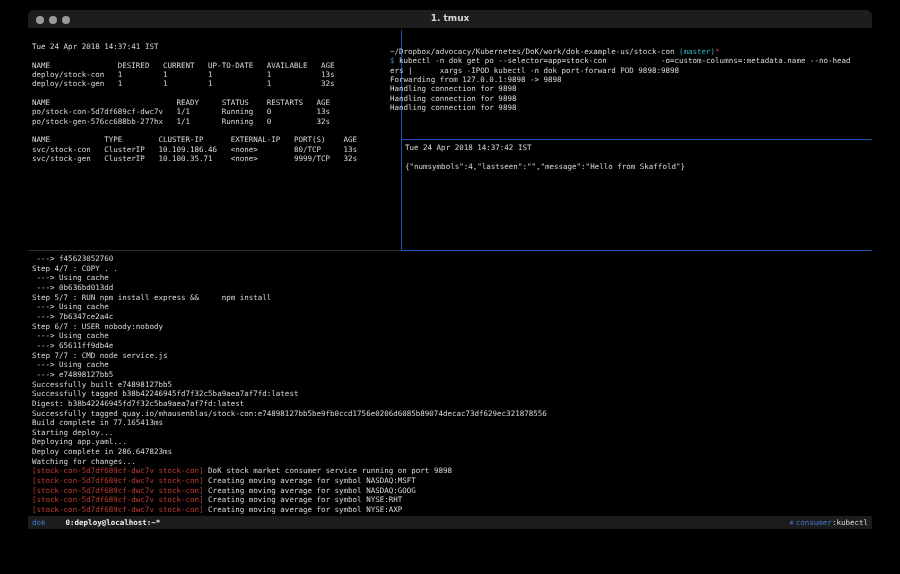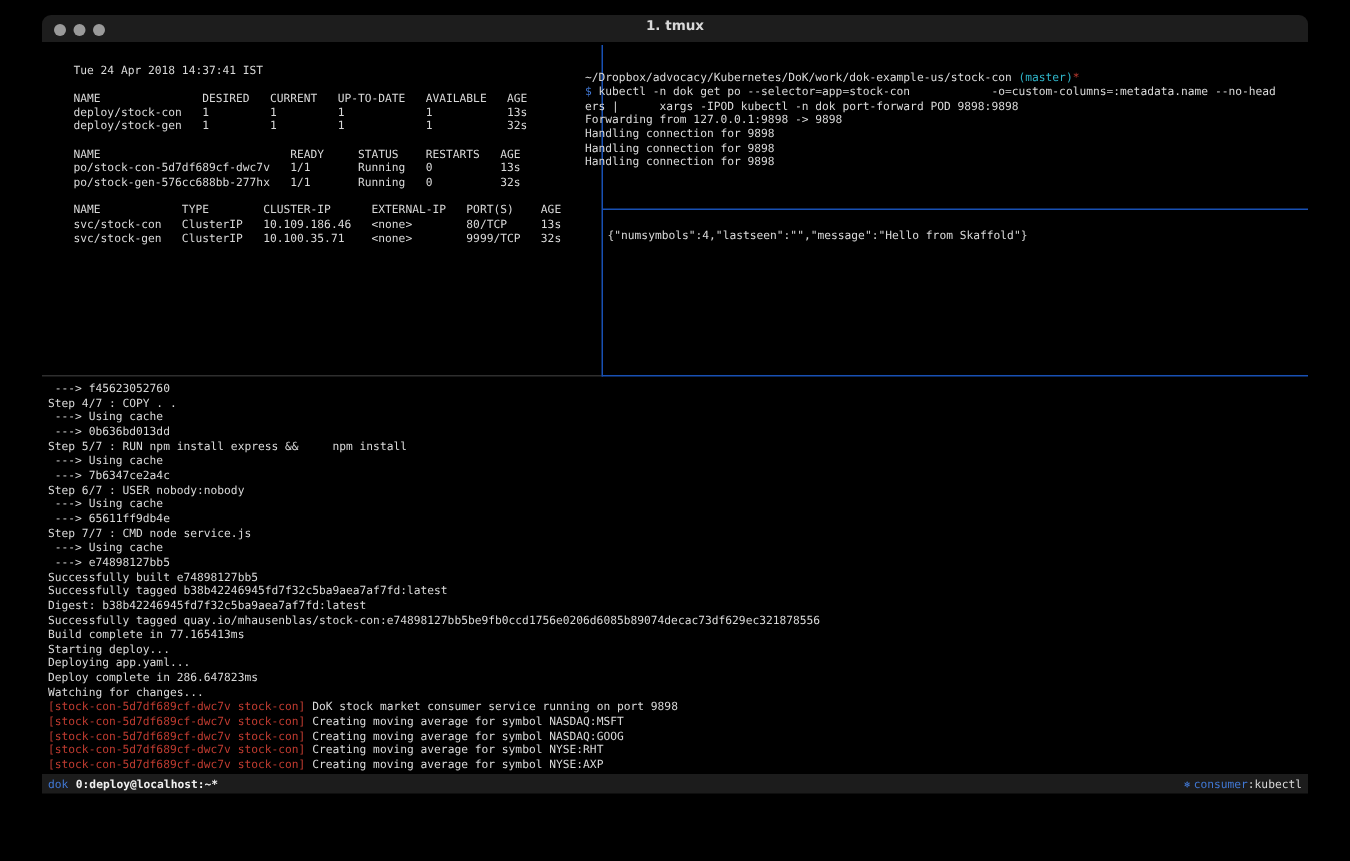--- a/index.html
+++ b/index.html
@@ -16,34 +16,34 @@
   .lights { position:absolute; left:8px; top:5.5px; display:flex; gap:5px; }
   .light { width:8px; height:8px; border-radius:50%; background:#9a9a9a; }
   .title { position:absolute; left:0; top:3px; width:100%; text-align:center;
            font-family:"DejaVu Sans", sans-serif; font-size:9px; font-weight:bold;
            color:#d8d8d8; }
 
   .pane { position:absolute; font-size:7.5px; line-height:9.35px; color:#d9d9d9;
           white-space:pre; overflow:hidden; }
   .tline { white-space:pre; }
 
-  #pane-tl     { left:21px;   top:32px;  width:366px; height:208px; }
+  #pane-tl     { left:4px;   top:32px;  width:366px; height:208px; }
   #pane-tr     { left:362px; top:37px;  width:466px; height:92px;  }
   #pane-mr     { left:377px; top:133px; width:466px; height:106px; }
   #pane-bottom { left:4px;   top:244px; width:836px; height:262px; line-height:9.65px; }
 
   .vborder  { position:absolute; left:373px; top:20px;  width:1px;  height:221px; background:#1850b4; }
   .hborder1 { position:absolute; left:374px; top:129px; width:470px; height:1px; background:#1850b4; }
   .hborder2l{ position:absolute; left:0;     top:240px; width:373px; height:1px; background:#2e2e2e; }
   .hborder2r{ position:absolute; left:373px; top:240px; width:471px; height:1px; background:#1850b4; }
 
   .statusbar { position:absolute; left:0; top:506px; width:844px; height:13px;
                background:#1c1c1c; font-size:7.5px; line-height:13px;
                display:flex; align-items:center; padding:0 4px; color:#d9d9d9; }
-  .sess { color:#4178d4; margin-right:5px; }
+  .sess { color:#4178d4; margin-right:20px; }
   .win  { color:#f0f0f0; font-weight:bold; }
   .spacer { flex:1; }
   .kicon, .kname { color:#4178d4; }
   .kicon { margin-right:2px; }
   .kns { color:#d9d9d9; }
 </style>
 </head>
 <body>
 
 <div class="canvas">
@@ -59,21 +59,21 @@
     </div>
 
     <div class="pane" id="pane-tl"><div class="tline">Tue 24 Apr 2018 14:37:41 IST</div><div class="tline">&nbsp;</div><div class="tline">NAME               DESIRED   CURRENT   UP-TO-DATE   AVAILABLE   AGE</div><div class="tline">deploy/stock-con   1         1         1            1           13s</div><div class="tline">deploy/stock-gen   1         1         1            1           32s</div><div class="tline">&nbsp;</div><div class="tline">NAME                            READY     STATUS    RESTARTS   AGE</div><div class="tline">po/stock-con-5d7df689cf-dwc7v   1/1       Running   0          13s</div><div class="tline">po/stock-gen-576cc688bb-277hx   1/1       Running   0          32s</div><div class="tline">&nbsp;</div><div class="tline">NAME            TYPE        CLUSTER-IP      EXTERNAL-IP   PORT(S)    AGE</div><div class="tline">svc/stock-con   ClusterIP   10.109.186.46   &lt;none&gt;        80/TCP     13s</div><div class="tline">svc/stock-gen   ClusterIP   10.100.35.71    &lt;none&gt;        9999/TCP   32s</div></div>
 
     <div class="vborder"></div>
 
     <div class="pane" id="pane-tr"><div class="tline"><span>~/Dropbox/advocacy/Kubernetes/DoK/work/dok-example-us/stock-con </span><span style="color: rgb(47, 179, 199);">(master)</span><span style="color: rgb(191, 59, 48);">*</span></div><div class="tline"><span style="color: rgb(65, 120, 212);">$</span><span> kubectl -n dok get po --selector=app=stock-con            -o=custom-columns=:metadata.name --no-head</span></div><div class="tline"><span>ers |      xargs -IPOD kubectl -n dok port-forward POD 9898:9898</span></div><div class="tline"><span>Forwarding from 127.0.0.1:9898 -&gt; 9898</span></div><div class="tline"><span>Handling connection for 9898</span></div><div class="tline"><span>Handling connection for 9898</span></div><div class="tline"><span>Handling connection for 9898</span></div></div>
 
     <div class="hborder1"></div>
 
-    <div class="pane" id="pane-mr"><div class="tline">&nbsp;</div><div class="tline">{"numsymbols":4,"lastseen":"","message":"Hello from Skaffold"}</div></div>
+    <div class="pane" id="pane-mr"><div class="tline">Tue 24 Apr 2018 14:37:42 IST</div><div class="tline">&nbsp;</div><div class="tline">{"numsymbols":4,"lastseen":"","message":"Hello from Skaffold"}</div></div>
 
     <div class="hborder2l"></div>
     <div class="hborder2r"></div>
 
     <div class="pane" id="pane-bottom"><div class="tline"> ---&gt; f45623052760</div><div class="tline">Step 4/7 : COPY . .</div><div class="tline"> ---&gt; Using cache</div><div class="tline"> ---&gt; 0b636bd013dd</div><div class="tline">Step 5/7 : RUN npm install express &amp;&amp;     npm install</div><div class="tline"> ---&gt; Using cache</div><div class="tline"> ---&gt; 7b6347ce2a4c</div><div class="tline">Step 6/7 : USER nobody:nobody</div><div class="tline"> ---&gt; Using cache</div><div class="tline"> ---&gt; 65611ff9db4e</div><div class="tline">Step 7/7 : CMD node service.js</div><div class="tline"> ---&gt; Using cache</div><div class="tline"> ---&gt; e74898127bb5</div><div class="tline">Successfully built e74898127bb5</div><div class="tline">Successfully tagged b38b42246945fd7f32c5ba9aea7af7fd:latest</div><div class="tline">Digest: b38b42246945fd7f32c5ba9aea7af7fd:latest</div><div class="tline">Successfully tagged quay.io/mhausenblas/stock-con:e74898127bb5be9fb0ccd1756e0206d6085b89074decac73df629ec321878556</div><div class="tline">Build complete in 77.165413ms</div><div class="tline">Starting deploy...</div><div class="tline">Deploying app.yaml...</div><div class="tline">Deploy complete in 286.647823ms</div><div class="tline">Watching for changes...</div><div class="tline"><span style="color: rgb(191, 59, 48);">[stock-con-5d7df689cf-dwc7v stock-con]</span><span> DoK stock market consumer service running on port 9898</span></div><div class="tline"><span style="color: rgb(191, 59, 48);">[stock-con-5d7df689cf-dwc7v stock-con]</span><span> Creating moving average for symbol NASDAQ:MSFT</span></div><div class="tline"><span style="color: rgb(191, 59, 48);">[stock-con-5d7df689cf-dwc7v stock-con]</span><span> Creating moving average for symbol NASDAQ:GOOG</span></div><div class="tline"><span style="color: rgb(191, 59, 48);">[stock-con-5d7df689cf-dwc7v stock-con]</span><span> Creating moving average for symbol NYSE:RHT</span></div><div class="tline"><span style="color: rgb(191, 59, 48);">[stock-con-5d7df689cf-dwc7v stock-con]</span><span> Creating moving average for symbol NYSE:AXP</span></div></div>
 
     <div class="statusbar">
       <span class="sess">dok</span>
       <span class="win">0:deploy@localhost:~*</span>
       <span class="spacer"></span>

